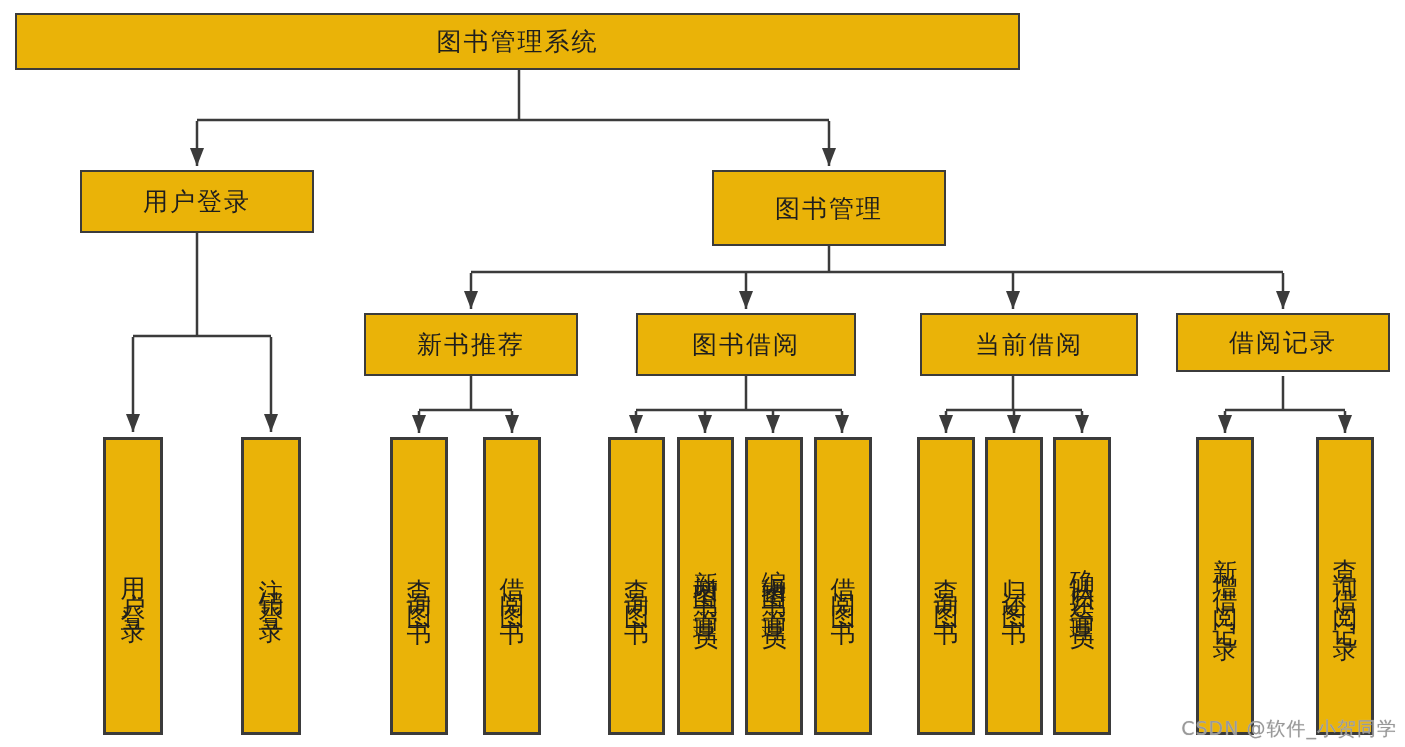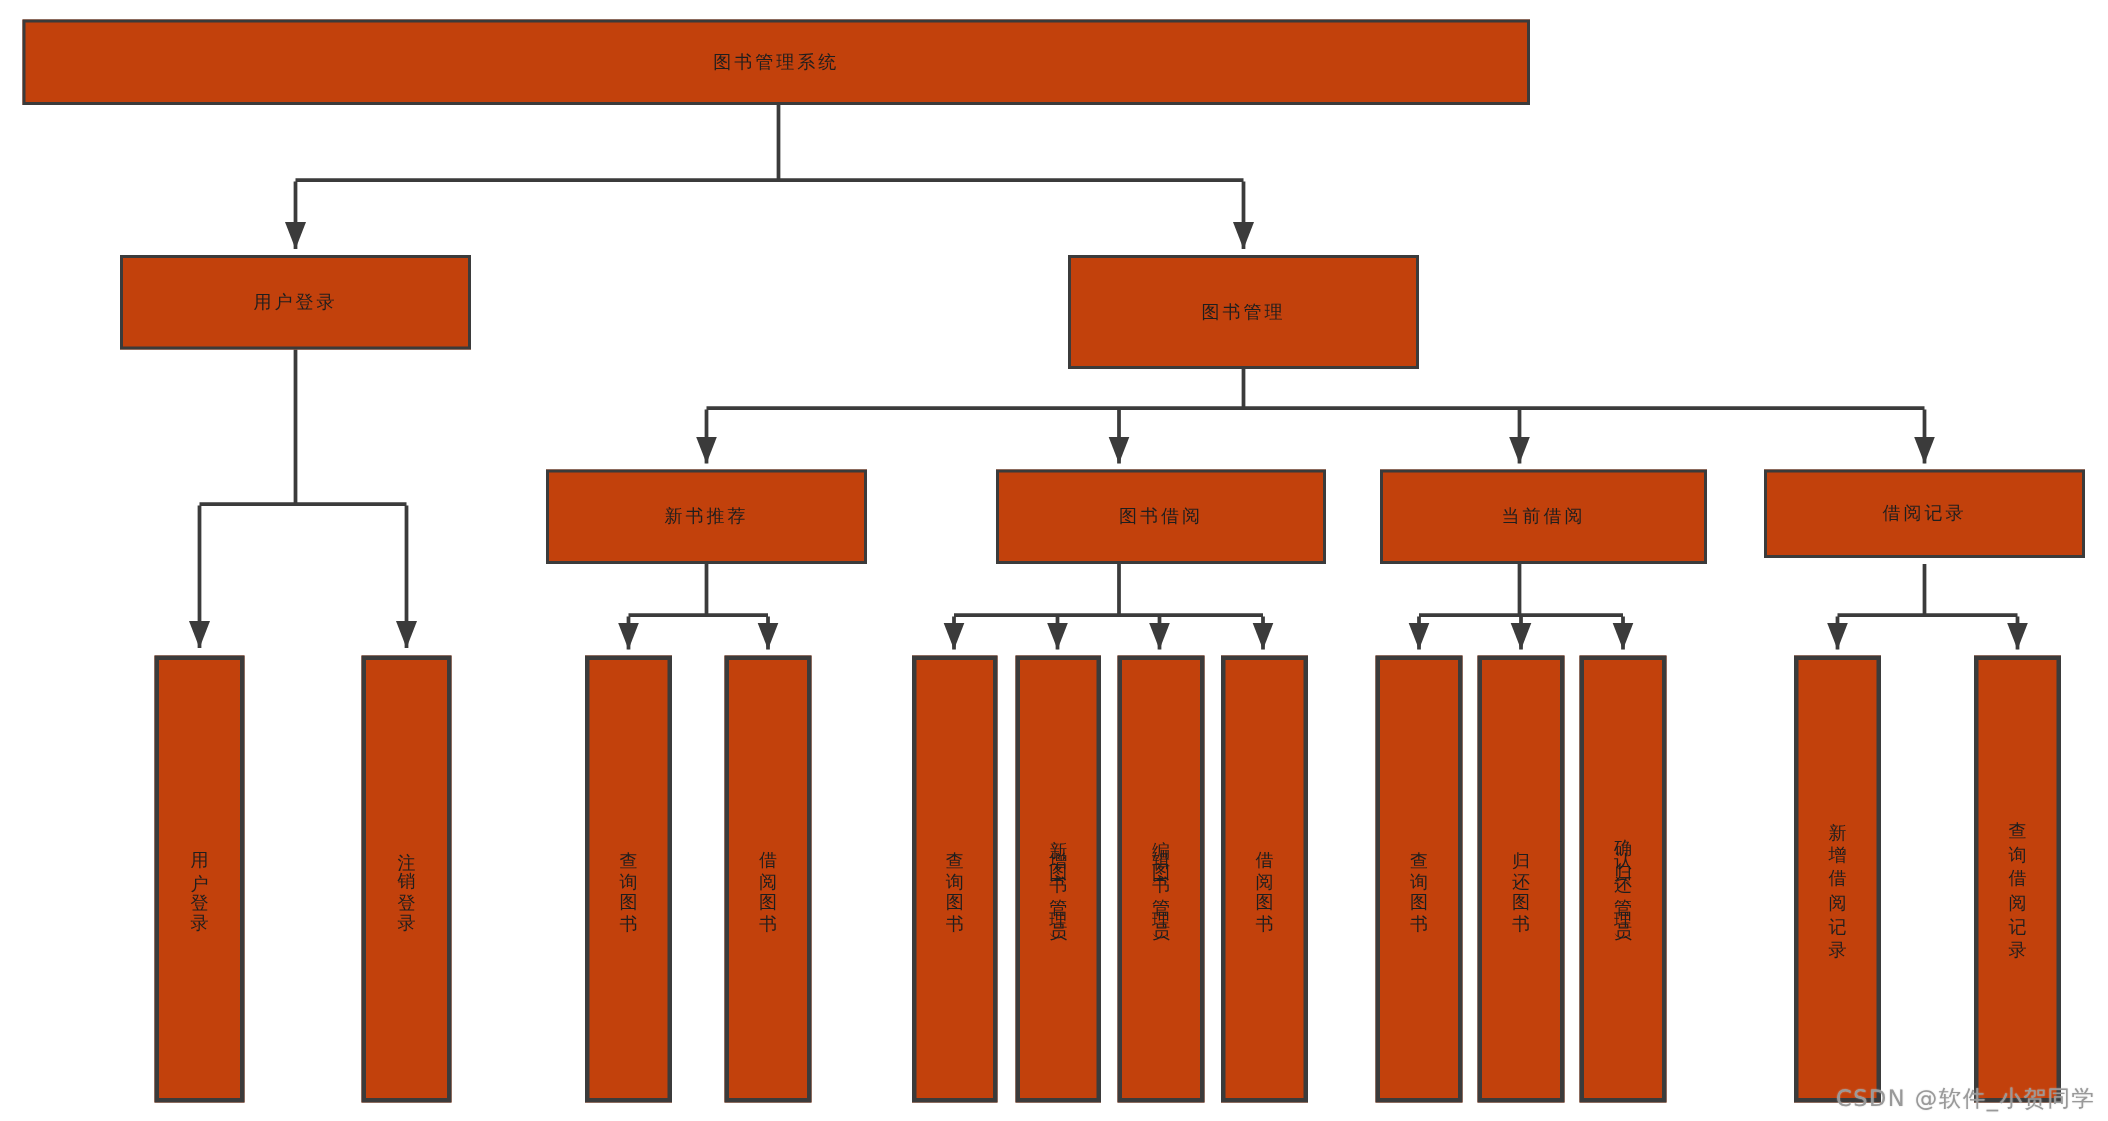--- a/index.html
+++ b/index.html
@@ -12,44 +12,44 @@
     color: #1e1e1e;
   }
   #connectors {
     position: absolute;
     left: 0; top: 0;
     width: 1405px; height: 747px;
   }
   .node {
     position: absolute;
     border: 2.5px solid #3b3b3b;
-    background: #c2410c;
+    background: #eab308;
     display: flex;
     align-items: center;
     justify-content: center;
-    font-size: 12px;
+    font-size: 25px;
     letter-spacing: 2px;
     text-align: center;
     white-space: nowrap;
   }
   .leaf {
     border-width: 3px;
     writing-mode: vertical-rl;
     text-orientation: mixed;
     letter-spacing: 14px;
     white-space: normal;
     line-height: 1;
   }
   .leaf.s8  { letter-spacing: 8px; }
   .leaf.s16 { letter-spacing: 16px; }
   .watermark {
     position: absolute;
     right: 8px;
     bottom: 5px;
-    font-size: 15px;
+    font-size: 19px;
     letter-spacing: 1px;
     color: #999999;
     text-shadow: 0 0 1px #c8c8c8;
     text-align: right;
   }
 </style>
 </head>
 <body>
 
 <svg id="connectors" viewBox="0 0 1405 747" xmlns="http://www.w3.org/2000/svg">
@@ -101,21 +101,21 @@
     <path d="M1345,411 L1345,433" marker-end="url(#ah)"></path>
   </g>
 </svg>
 
 <div class="node" style="left:15px; top:13px; width:1005px; height:57px">图书管理系统</div>
 
 <div class="node" style="left:80px; top:170px; width:234px; height:63px">用户登录</div>
 <div class="node" style="left:712px; top:170px; width:234px; height:76px">图书管理</div>
 
 <div class="node" style="left:364px; top:313px; width:214px; height:63px">新书推荐</div>
-<div class="node" style="left:664px; top:313px; width:220px; height:63px">图书借阅</div>
+<div class="node" style="left:636px; top:313px; width:220px; height:63px">图书借阅</div>
 <div class="node" style="left:920px; top:313px; width:218px; height:63px">当前借阅</div>
 <div class="node" style="left:1176px; top:313px; width:214px; height:59px">借阅记录</div>
 
 <div class="node leaf" style="left:103px; top:437px; width:60px; height:298px">用户登录</div>
 <div class="node leaf" style="left:241px; top:437px; width:60px; height:298px">注销登录</div>
 
 <div class="node leaf" style="left:390px; top:437px; width:58px; height:298px">查询图书</div>
 <div class="node leaf" style="left:483px; top:437px; width:58px; height:298px">借阅图书</div>
 
 <div class="node leaf" style="left:608px; top:437px; width:57px; height:298px">查询图书</div>

